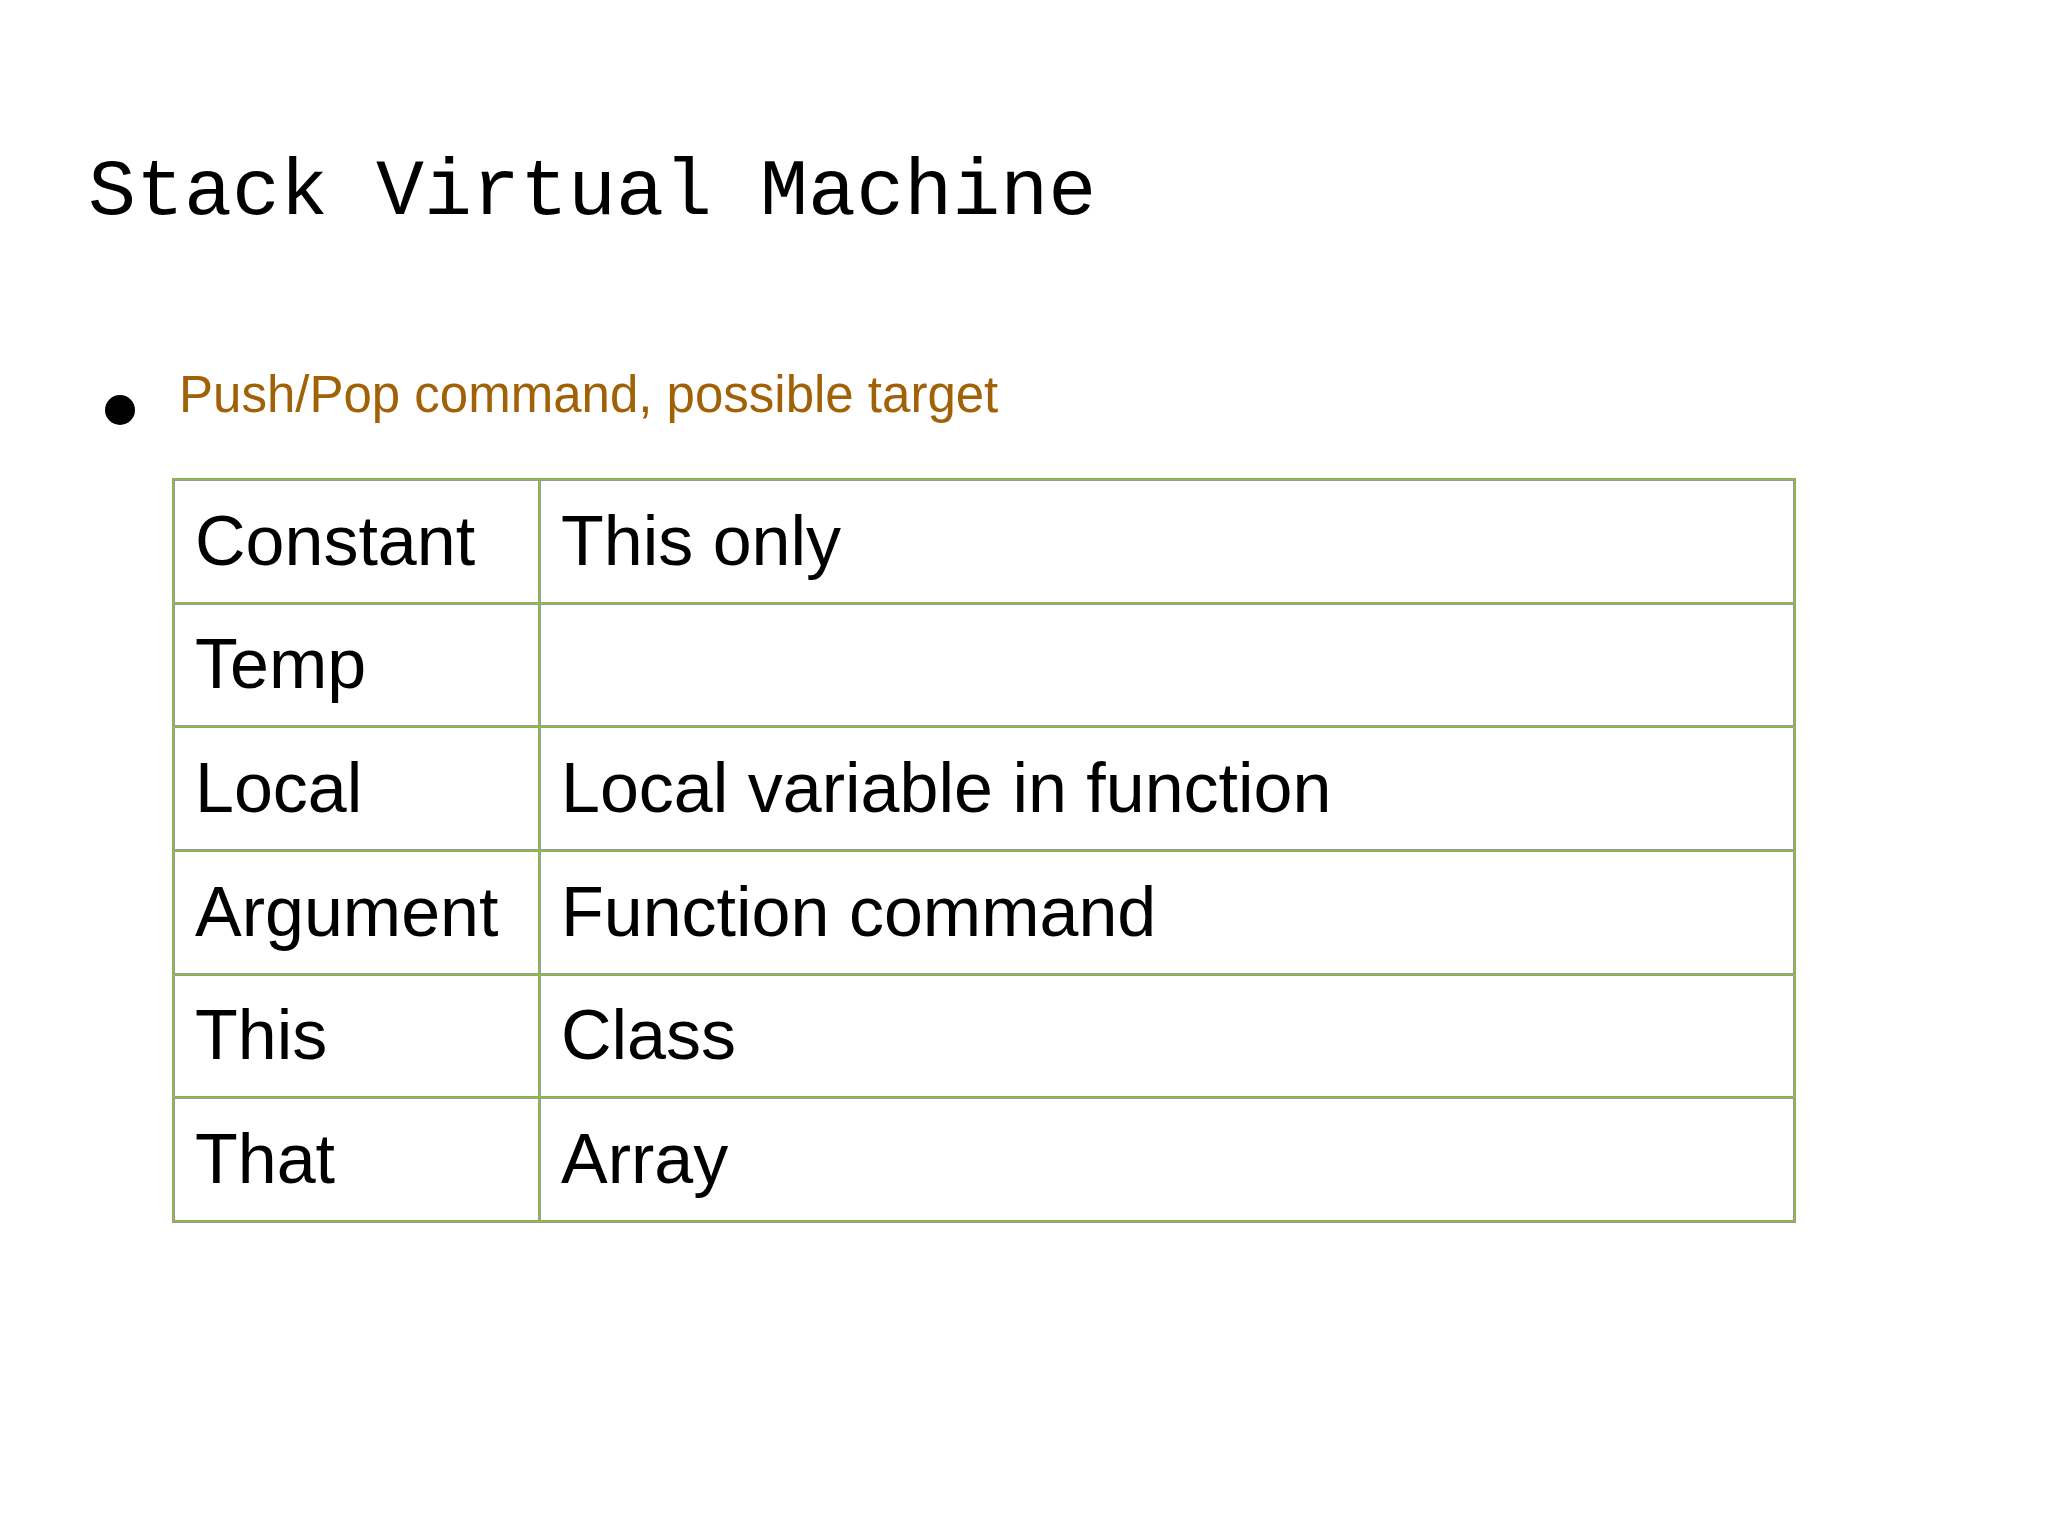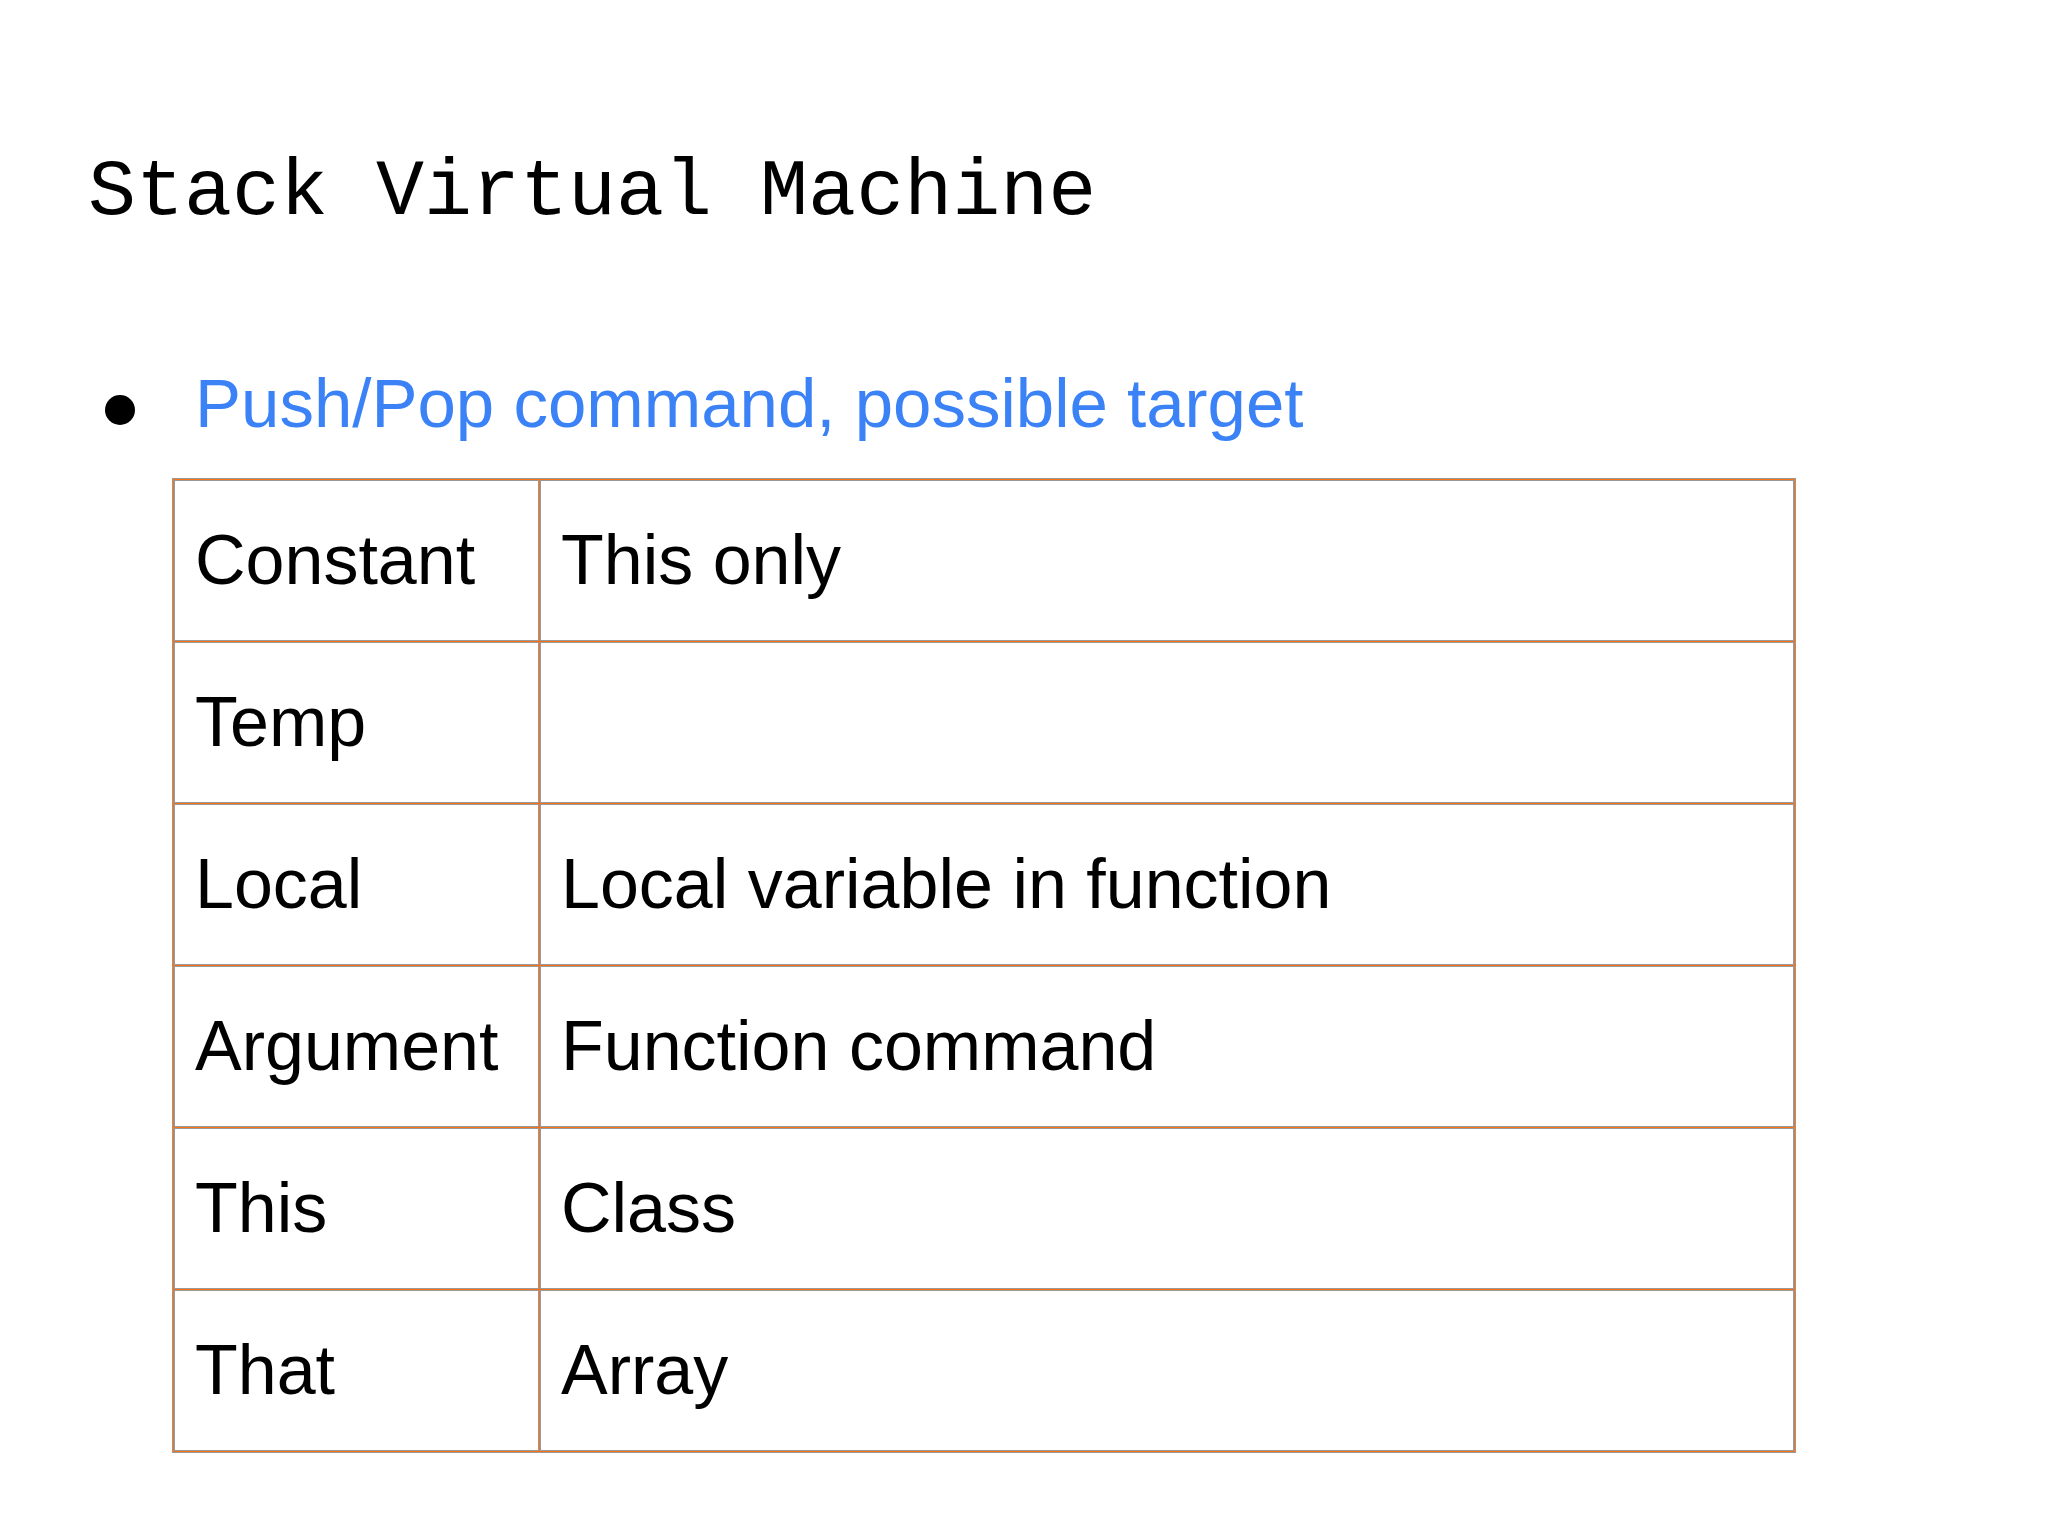--- a/index.html
+++ b/index.html
@@ -29,38 +29,38 @@
     position: absolute;
     left: 105px;
     top: 395px;
     width: 30px;
     height: 30px;
     border-radius: 50%;
     background: #000000;
   }
   .bullet-text {
     position: absolute;
-    left: 195px;
+    left: 179px;
     top: 369px;
-    font-size: 69px;
+    font-size: 51px;
     line-height: 1;
-    color: #3b82f6;
+    color: #a16207;
     white-space: nowrap;
   }
   table.target-table {
     position: absolute;
     left: 172px;
     top: 478px;
     width: 1622px;
-    height: 975px;
+    height: 745px;
     table-layout: fixed;
     border-collapse: separate;
     border-spacing: 1px;
     border: 1px solid #999999;
-    background: #f97316;
+    background: #84cc16;
   }
   table.target-table td {
     box-sizing: border-box;
     border: 1px solid #999999;
     vertical-align: middle;
     padding: 0 0 0 20px;
     font-size: 70px;
     line-height: 1.1;
     color: #000000;
     background: #ffffff;

